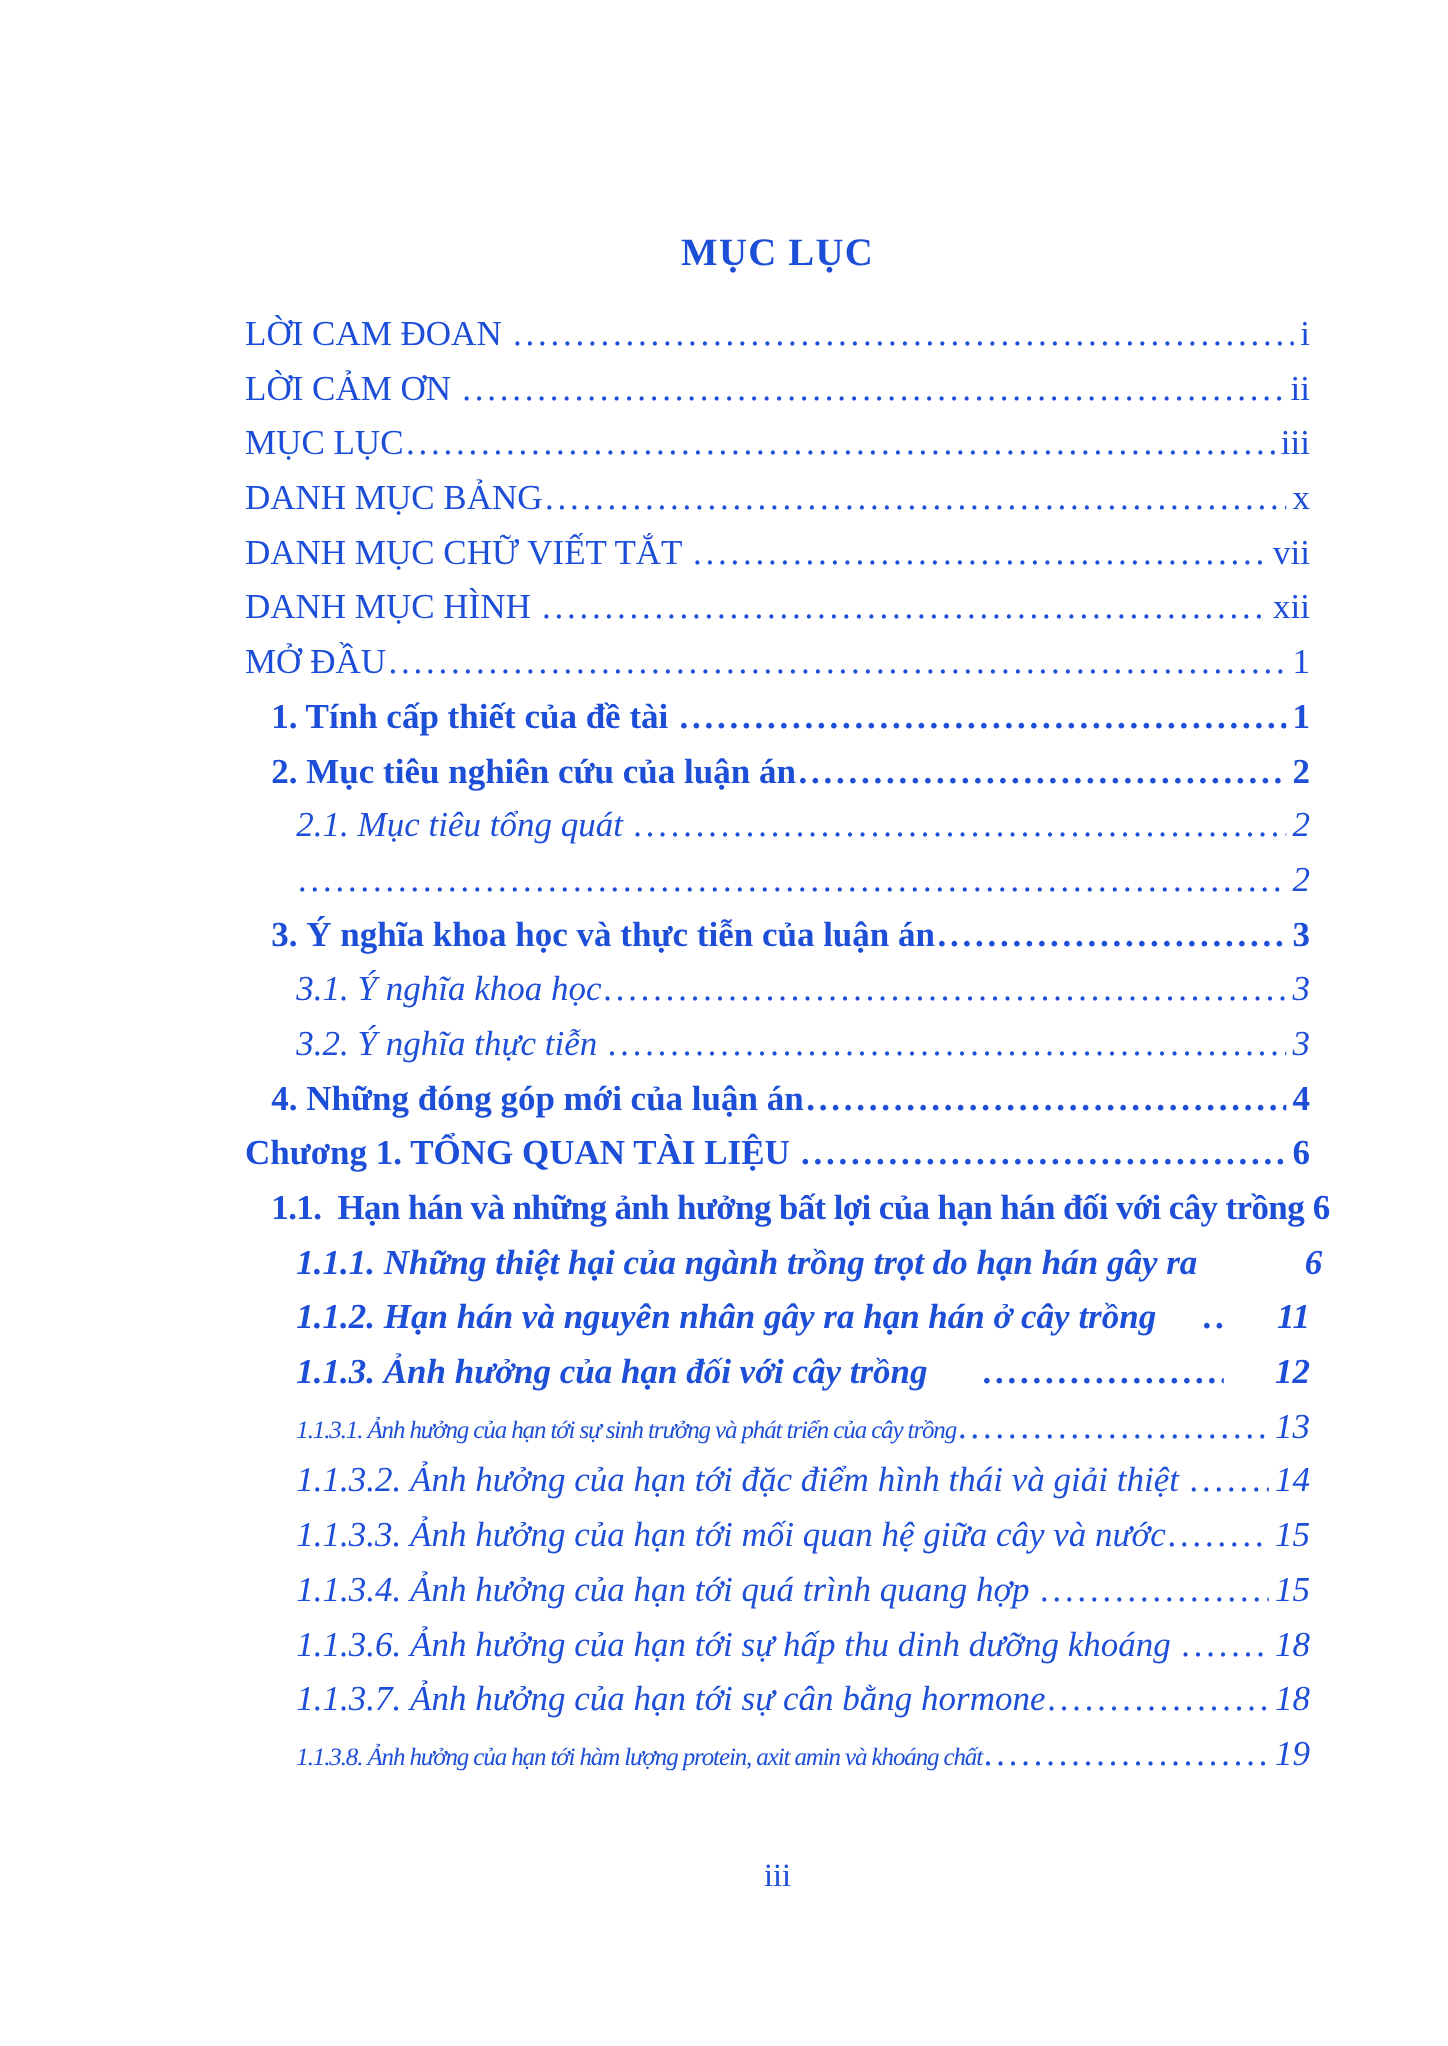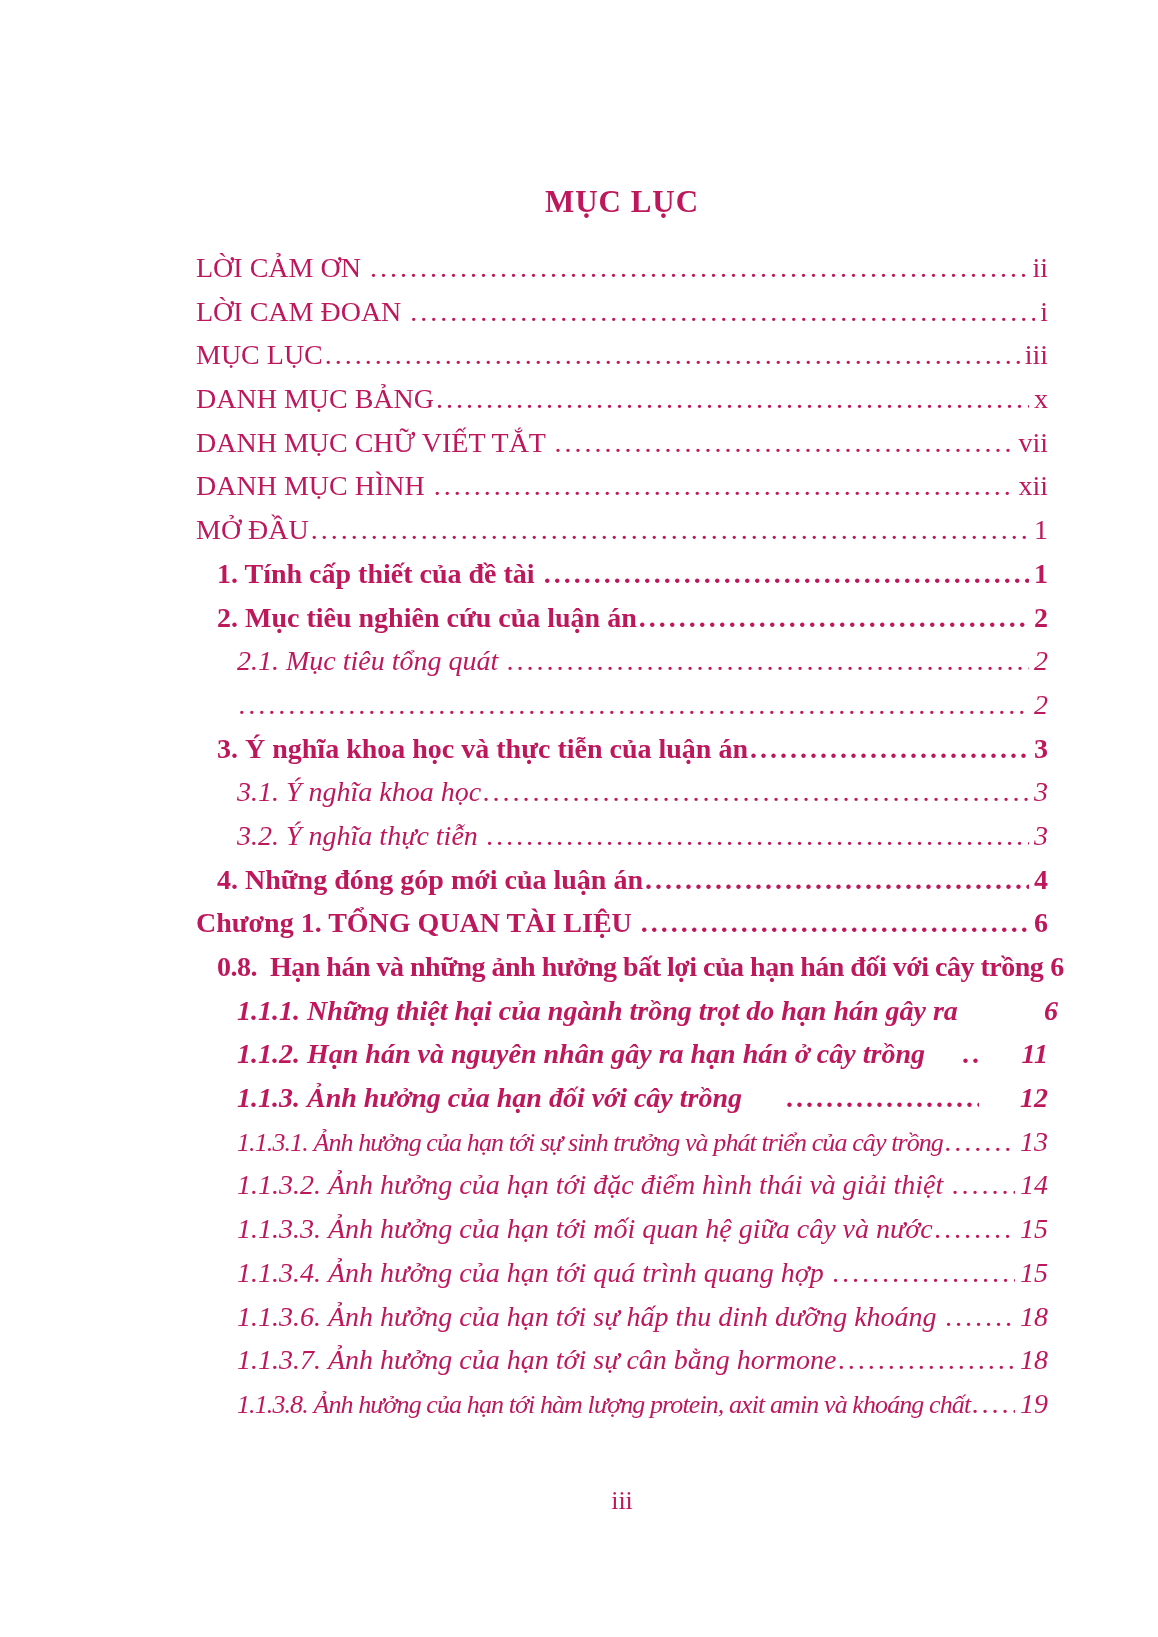--- a/index.html
+++ b/index.html
@@ -8,21 +8,21 @@
     background: #ffffff;
   }
   .sheet {
     position: relative;
     width: 1158px;
     height: 1637px;
     background: #ffffff;
     box-sizing: border-box;
     padding: 185px 110px 0 196px;
     font-family: "Liberation Serif", serif;
-    color: #be185d;
+    color: #1d4ed8;
     overflow: hidden;
   }
   .doc-title {
     text-align: center;
     font-weight: 700;
     font-size: 31px;
     line-height: 34px;
     letter-spacing: 1px;
     margin: 0 0 27px 0;
   }
@@ -56,46 +56,46 @@
     flex: 0 0 auto;
     padding-left: 5px;
     text-align: right;
   }
   .lv1 { padding-left: 21px; }
   .lv2 { padding-left: 41px; }
   .b  { font-weight: 700; }
   .i  { font-style: italic; }
   .bi { font-weight: 700; font-style: italic; gap: 36px; }
   .tight .label { letter-spacing: -0.5px; }
-  .cond  .label { font-size: 26px; letter-spacing: -0.9px; }
+  .cond  .label { font-size: 20px; letter-spacing: -0.9px; }
   .footer-pageno {
     position: absolute;
     left: 196px;
     right: 110px;
     top: 1486px;
     text-align: center;
     font-size: 26px;
     line-height: 30px;
   }
 </style>
 </head>
 <body>
 
 <div class="sheet">
   <h1 class="doc-title">MỤC LỤC</h1>
   <div class="toc-list" id="toc-list">
       <div class="toc-row lv0">
+        <span class="label">LỜI CAM ĐOAN </span>
+        <span class="leader"></span>
+        <span class="page-num">i</span>
+      </div>
+      <div class="toc-row lv0">
         <span class="label">LỜI CẢM ƠN </span>
         <span class="leader"></span>
         <span class="page-num">ii</span>
-      </div>
-      <div class="toc-row lv0">
-        <span class="label">LỜI CAM ĐOAN </span>
-        <span class="leader"></span>
-        <span class="page-num">i</span>
       </div>
       <div class="toc-row lv0">
         <span class="label">MỤC LỤC</span>
         <span class="leader"></span>
         <span class="page-num">iii</span>
       </div>
       <div class="toc-row lv0">
         <span class="label">DANH MỤC BẢNG</span>
         <span class="leader"></span>
         <span class="page-num">x</span>
@@ -153,21 +153,21 @@
         <span class="label">4. Những đóng góp mới của luận án</span>
         <span class="leader"></span>
         <span class="page-num">4</span>
       </div>
       <div class="toc-row lv0 b">
         <span class="label">Chương 1. TỔNG QUAN TÀI LIỆU </span>
         <span class="leader"></span>
         <span class="page-num">6</span>
       </div>
       <div class="toc-row lv1 b tight">
-        <span class="label">0.8.  Hạn hán và những ảnh hưởng bất lợi của hạn hán đối với cây trồng</span>
+        <span class="label">1.1.  Hạn hán và những ảnh hưởng bất lợi của hạn hán đối với cây trồng</span>
         <span class="leader"></span>
         <span class="page-num">6</span>
       </div>
       <div class="toc-row lv2 bi">
         <span class="label">1.1.1. Những thiệt hại của ngành trồng trọt do hạn hán gây ra </span>
         <span class="leader"></span>
         <span class="page-num">6</span>
       </div>
       <div class="toc-row lv2 bi">
         <span class="label">1.1.2. Hạn hán và nguyên nhân gây ra hạn hán ở cây trồng</span>

